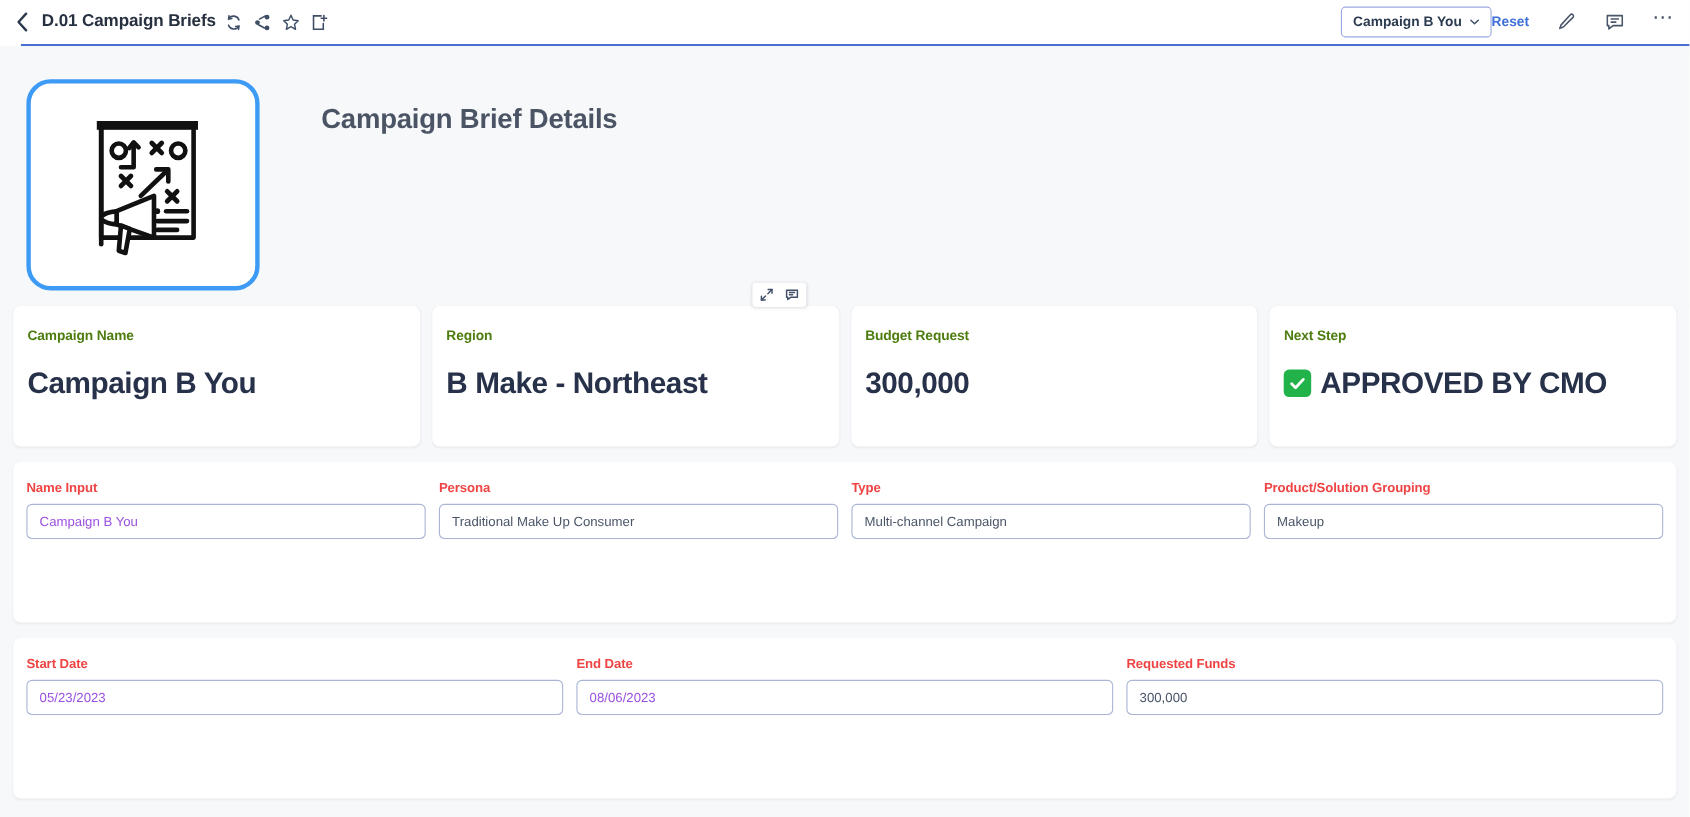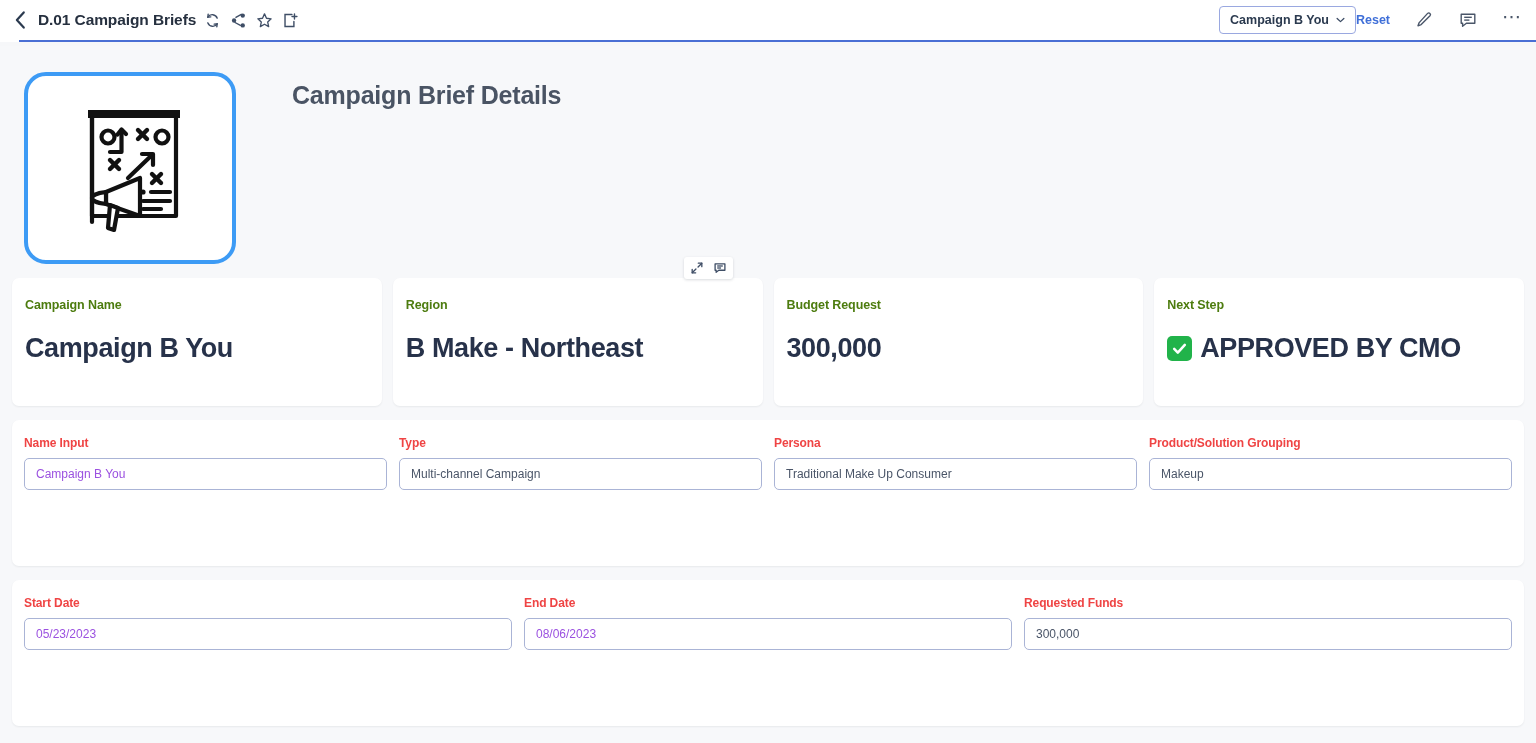--- a/index.html
+++ b/index.html
@@ -126,21 +126,21 @@
     display: flex;
     align-items: center;
     justify-content: center;
     flex: none;
   }
   .hero-icon-frame svg { width: 128px; height: 136px; display: block; }
   .hero-title {
     font-size: 25px;
     font-weight: bold;
     color: #4a5464;
-    margin: 9px 0 0 56px;
+    margin: 22px 0 0 56px;
     letter-spacing: -0.2px;
   }
 
   
   .kpi-row {
     display: flex;
     gap: 11px;
     padding: 0 12px;
     position: relative;
   }
@@ -402,28 +402,28 @@
       </div>
     </div>
   </div>
 
   <div class="form-panel panel-1">
     <div class="field">
       <div class="field-label">Name Input</div>
       <div class="field-input accent">Campaign B You</div>
     </div>
     <div class="field">
+      <div class="field-label">Persona</div>
+      <div class="field-input">Traditional Make Up Consumer</div>
+    </div>
+    <div class="field">
       <div class="field-label">Type</div>
       <div class="field-input">Multi-channel Campaign</div>
     </div>
     <div class="field">
-      <div class="field-label">Persona</div>
-      <div class="field-input">Traditional Make Up Consumer</div>
-    </div>
-    <div class="field">
       <div class="field-label">Product/Solution Grouping</div>
       <div class="field-input">Makeup</div>
     </div>
   </div>
 
   <div class="form-panel panel-2">
     <div class="field">
       <div class="field-label">Start Date</div>
       <div class="field-input accent">05/23/2023</div>
     </div>

